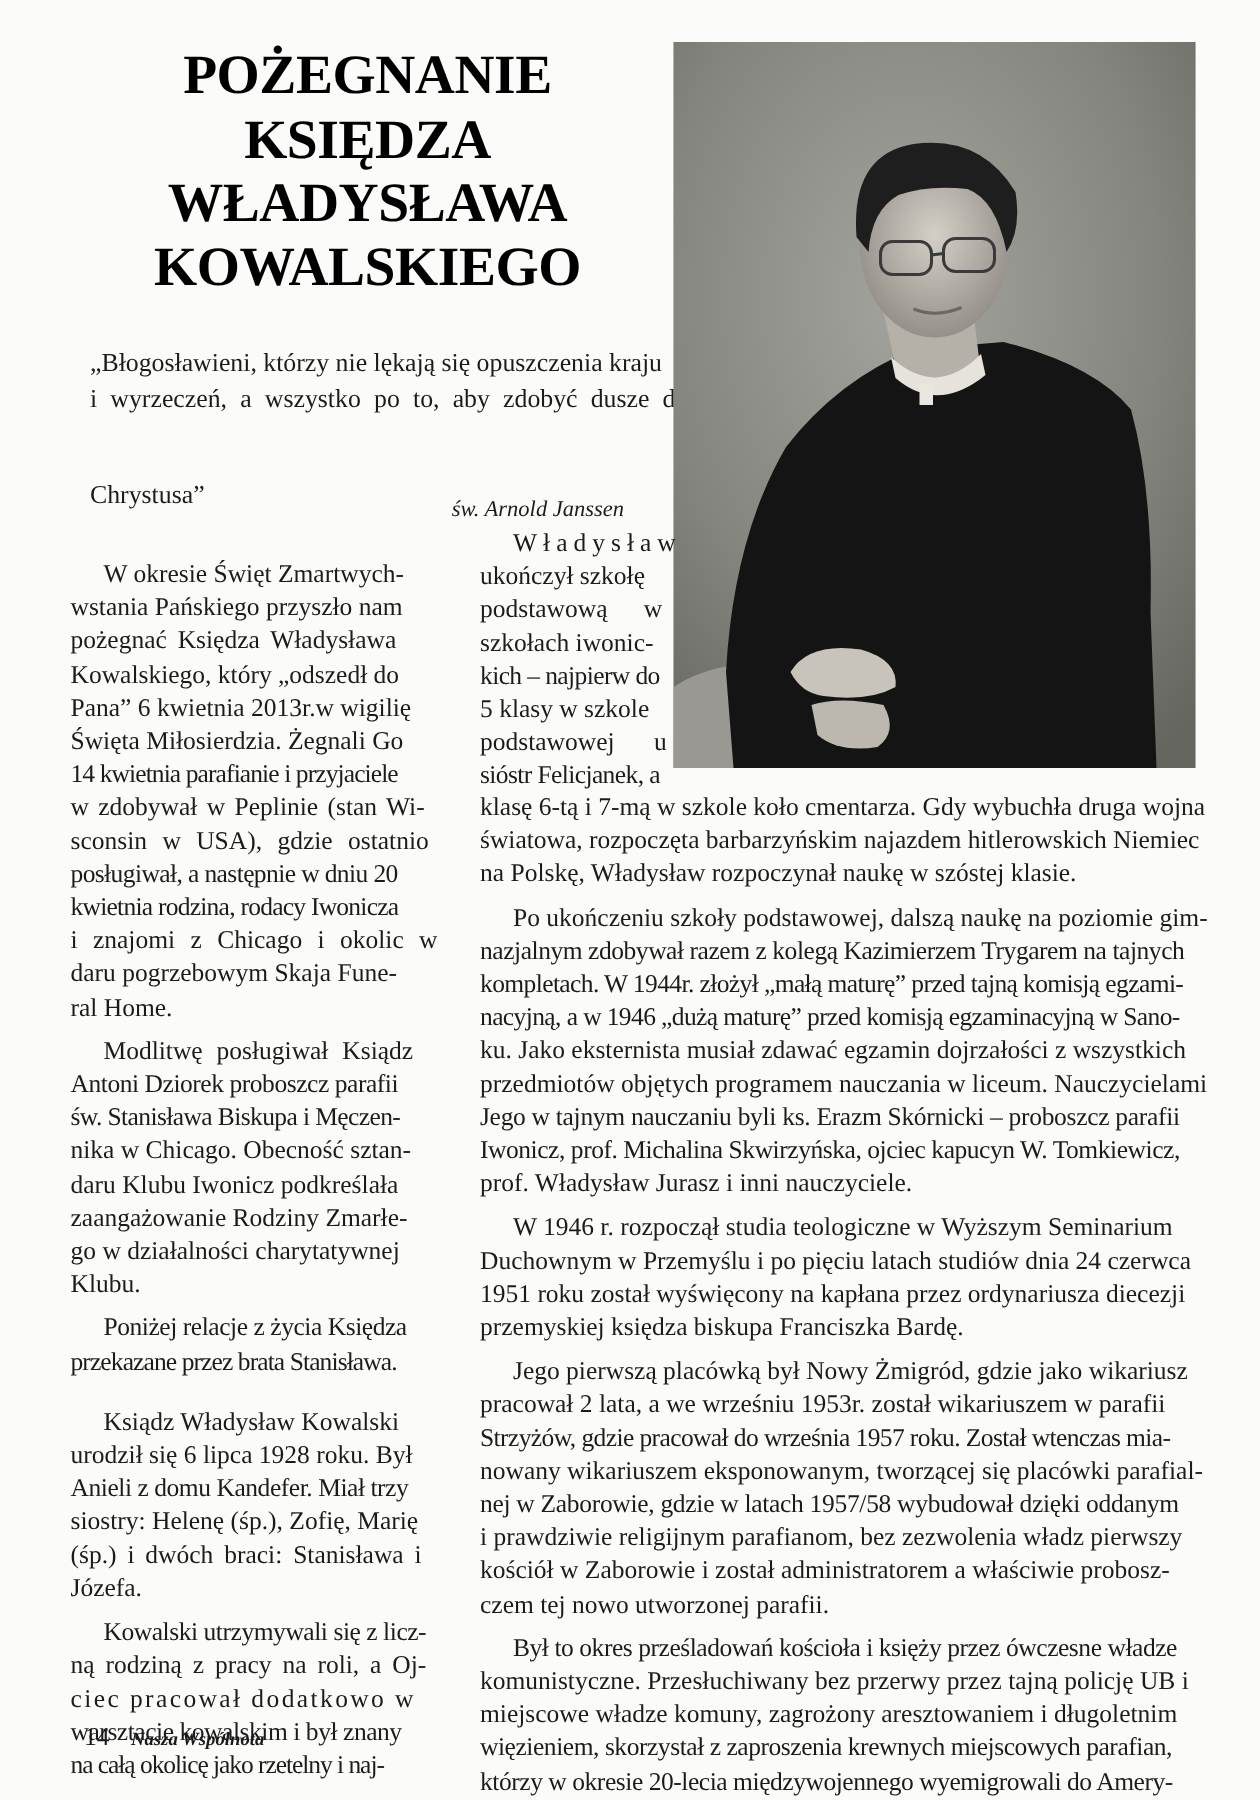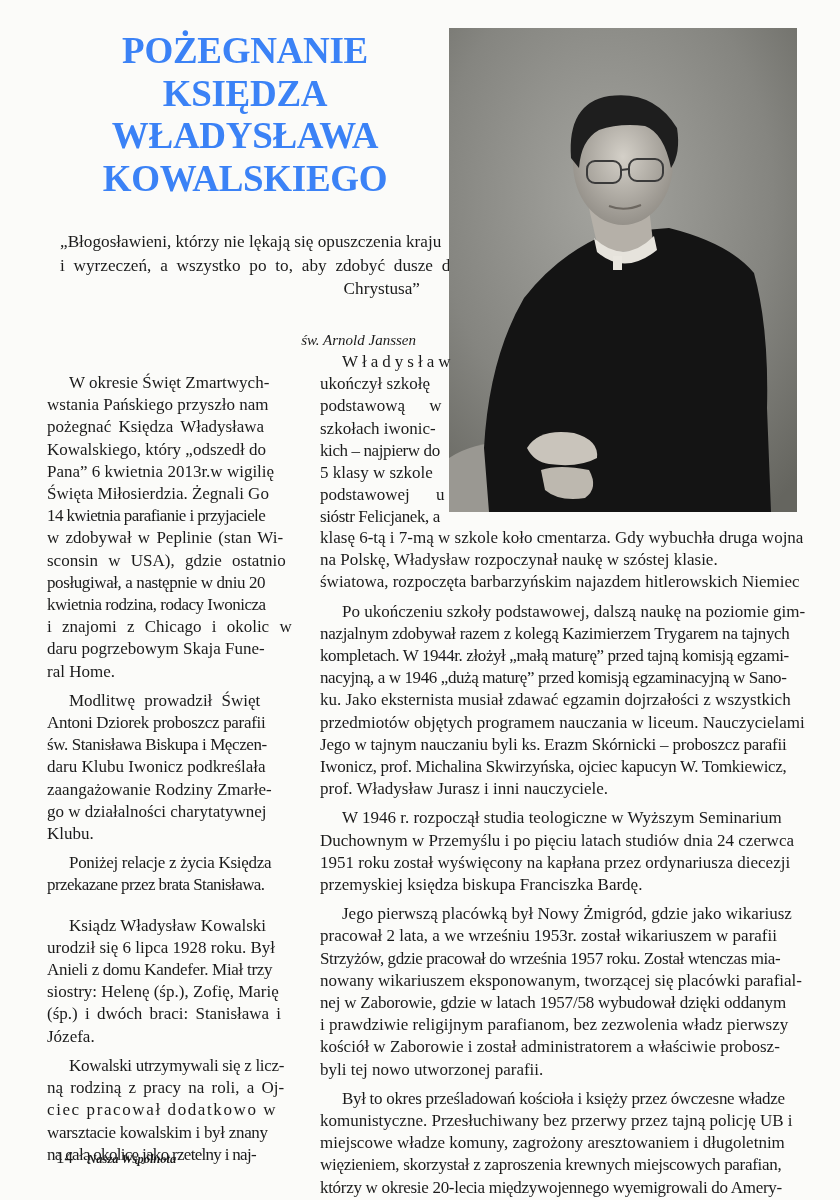--- a/index.html
+++ b/index.html
@@ -3,29 +3,29 @@
 <meta charset="utf-8">
 <style>
   html, body { margin: 0; padding: 0; }
   body {
     width: 840px; height: 1200px; background: #fbfbf9; position: relative; overflow: hidden;
     font-family: "Liberation Serif", "DejaVu Serif", serif; color: #1b1b1b;
   }
   .title {
     position: absolute; left: 85px; width: 320px; top: 30px;
     text-align: center; font-weight: bold; font-size: 37px; line-height: 42.5px;
-    letter-spacing: -0.3px; color: #3b82f6;
+    letter-spacing: -0.3px; color: #000000;
   }
   .title div { white-space: nowrap; }
   .quote {
     position: absolute; left: 60px; width: 360px; top: 230px;
     font-size: 17.2px; line-height: 23.7px; text-align: justify;
   }
   .quote div { white-space: nowrap; }
-  .quote .last { text-align: right; }
+  .quote .last { text-align: left; margin-top: 41px; }
   .attrib {
     position: absolute; left: 200px; width: 216px; top: 332px;
     text-align: right; font-style: italic; font-size: 15px;
   }
   .photo {
     position: absolute; left: 449px; top: 28px; width: 348px; height: 484px;
     background: radial-gradient(ellipse at 40% 40%, #9b9b96 0%, #7e7e79 55%, #6a6a66 100%);
     overflow: hidden;
   }
   .col {
@@ -112,23 +112,24 @@
     <div class="ln" style="word-spacing:2px">w zdobywał w Peplinie (stan Wi-</div>
     <div class="ln" style="word-spacing:6px">sconsin w USA), gdzie ostatnio</div>
     <div class="ln" style="letter-spacing:-0.4px">posługiwał, a następnie w dniu 20</div>
     <div class="ln" style="letter-spacing:-0.5px">kwietnia rodzina, rodacy Iwonicza</div>
     <div class="ln" style="word-spacing:6px">i znajomi z Chicago i okolic w</div>
     <div class="ln">daru pogrzebowym Skaja Fune-</div>
     <div class="ln l">ral Home.</div>
   </div>
   <div class="gap"></div>
   <div>
-    <div class="ln ind" style="word-spacing:5px">Modlitwę prowadził Święt</div>
+    <div class="ln ind" style="word-spacing:5px">Modlitwę posługiwał Ksiądz</div>
     <div class="ln" style="letter-spacing:-0.3px">Antoni Dziorek proboszcz parafii</div>
     <div class="ln" style="letter-spacing:-0.4px">św. Stanisława Biskupa i  Męczen-</div>
+    <div class="ln">nika w Chicago. Obecność sztan-</div>
     <div class="ln">daru Klubu Iwonicz podkreślała</div>
     <div class="ln">zaangażowanie Rodziny Zmarłe-</div>
     <div class="ln">go w działalności charytatywnej</div>
     <div class="ln l">Klubu.</div>
   </div>
   <div class="gap"></div>
   <div>
     <div class="ln ind" style="letter-spacing:-0.3px">Poniżej relacje z życia Księdza</div>
     <div class="ln" style="letter-spacing:-0.6px">przekazane przez brata Stanisława.</div>
   </div>
@@ -161,22 +162,22 @@
   <div class="ln">szkołach iwonic-</div>
   <div class="ln" style="letter-spacing:-0.4px">kich – najpierw do</div>
   <div class="ln">5 klasy w szkole</div>
   <div class="ln" style="word-spacing:22px">podstawowej u</div>
   <div class="ln" style="letter-spacing:-0.4px">sióstr Felicjanek, a</div>
 </div>
 
 <div class="col right-wide">
   <div>
     <div class="ln">klasę 6-tą i 7-mą w szkole koło cmentarza. Gdy wybuchła druga wojna</div>
+    <div class="ln">światowa, rozpoczęta barbarzyńskim najazdem hitlerowskich Niemiec</div>
     <div class="ln l">na Polskę, Władysław rozpoczynał naukę w szóstej klasie.</div>
-    <div class="ln">światowa, rozpoczęta barbarzyńskim najazdem hitlerowskich Niemiec</div>
   </div>
   <div class="gap"></div>
   <div>
     <div class="ln ind">Po ukończeniu szkoły podstawowej, dalszą naukę na poziomie gim-</div>
     <div class="ln" style="letter-spacing:-0.3px">nazjalnym zdobywał razem z  kolegą Kazimierzem Trygarem na tajnych</div>
     <div class="ln" style="letter-spacing:-0.4px">kompletach. W 1944r. złożył „małą maturę” przed tajną komisją egzami-</div>
     <div class="ln" style="letter-spacing:-0.4px">nacyjną, a w 1946 „dużą maturę” przed komisją egzaminacyjną w Sano-</div>
     <div class="ln">ku. Jako eksternista musiał zdawać egzamin dojrzałości z wszystkich</div>
     <div class="ln">przedmiotów objętych programem nauczania w liceum. Nauczycielami</div>
     <div class="ln" style="letter-spacing:-0.2px">Jego w tajnym nauczaniu byli ks. Erazm Skórnicki – proboszcz parafii</div>
@@ -192,21 +193,21 @@
   </div>
   <div class="gap"></div>
   <div>
     <div class="ln ind">Jego pierwszą placówką był Nowy Żmigród, gdzie jako wikariusz</div>
     <div class="ln">pracował 2 lata, a we wrześniu 1953r. został wikariuszem w parafii</div>
     <div class="ln" style="letter-spacing:-0.4px">Strzyżów, gdzie pracował do września 1957 roku. Został wtenczas mia-</div>
     <div class="ln">nowany wikariuszem eksponowanym, tworzącej się placówki parafial-</div>
     <div class="ln" style="letter-spacing:-0.2px">nej w  Zaborowie, gdzie w latach 1957/58 wybudował dzięki oddanym</div>
     <div class="ln">i prawdziwie religijnym parafianom, bez zezwolenia władz pierwszy</div>
     <div class="ln">kościół w Zaborowie i został administratorem a  właściwie probosz-</div>
-    <div class="ln l">byli tej nowo utworzonej parafii.</div>
+    <div class="ln l">czem tej nowo utworzonej parafii.</div>
   </div>
   <div class="gap"></div>
   <div>
     <div class="ln ind" style="letter-spacing:-0.3px">Był to okres prześladowań kościoła i księży przez ówczesne władze</div>
     <div class="ln">komunistyczne. Przesłuchiwany bez przerwy przez tajną policję UB i</div>
     <div class="ln">miejscowe władze komuny, zagrożony aresztowaniem i długoletnim</div>
     <div class="ln" style="letter-spacing:-0.3px">więzieniem, skorzystał z zaproszenia krewnych miejscowych parafian,</div>
     <div class="ln" style="letter-spacing:-0.3px">którzy w okresie 20-lecia międzywojennego wyemigrowali do Amery-</div>
     <div class="ln l">ki.</div>
   </div>

